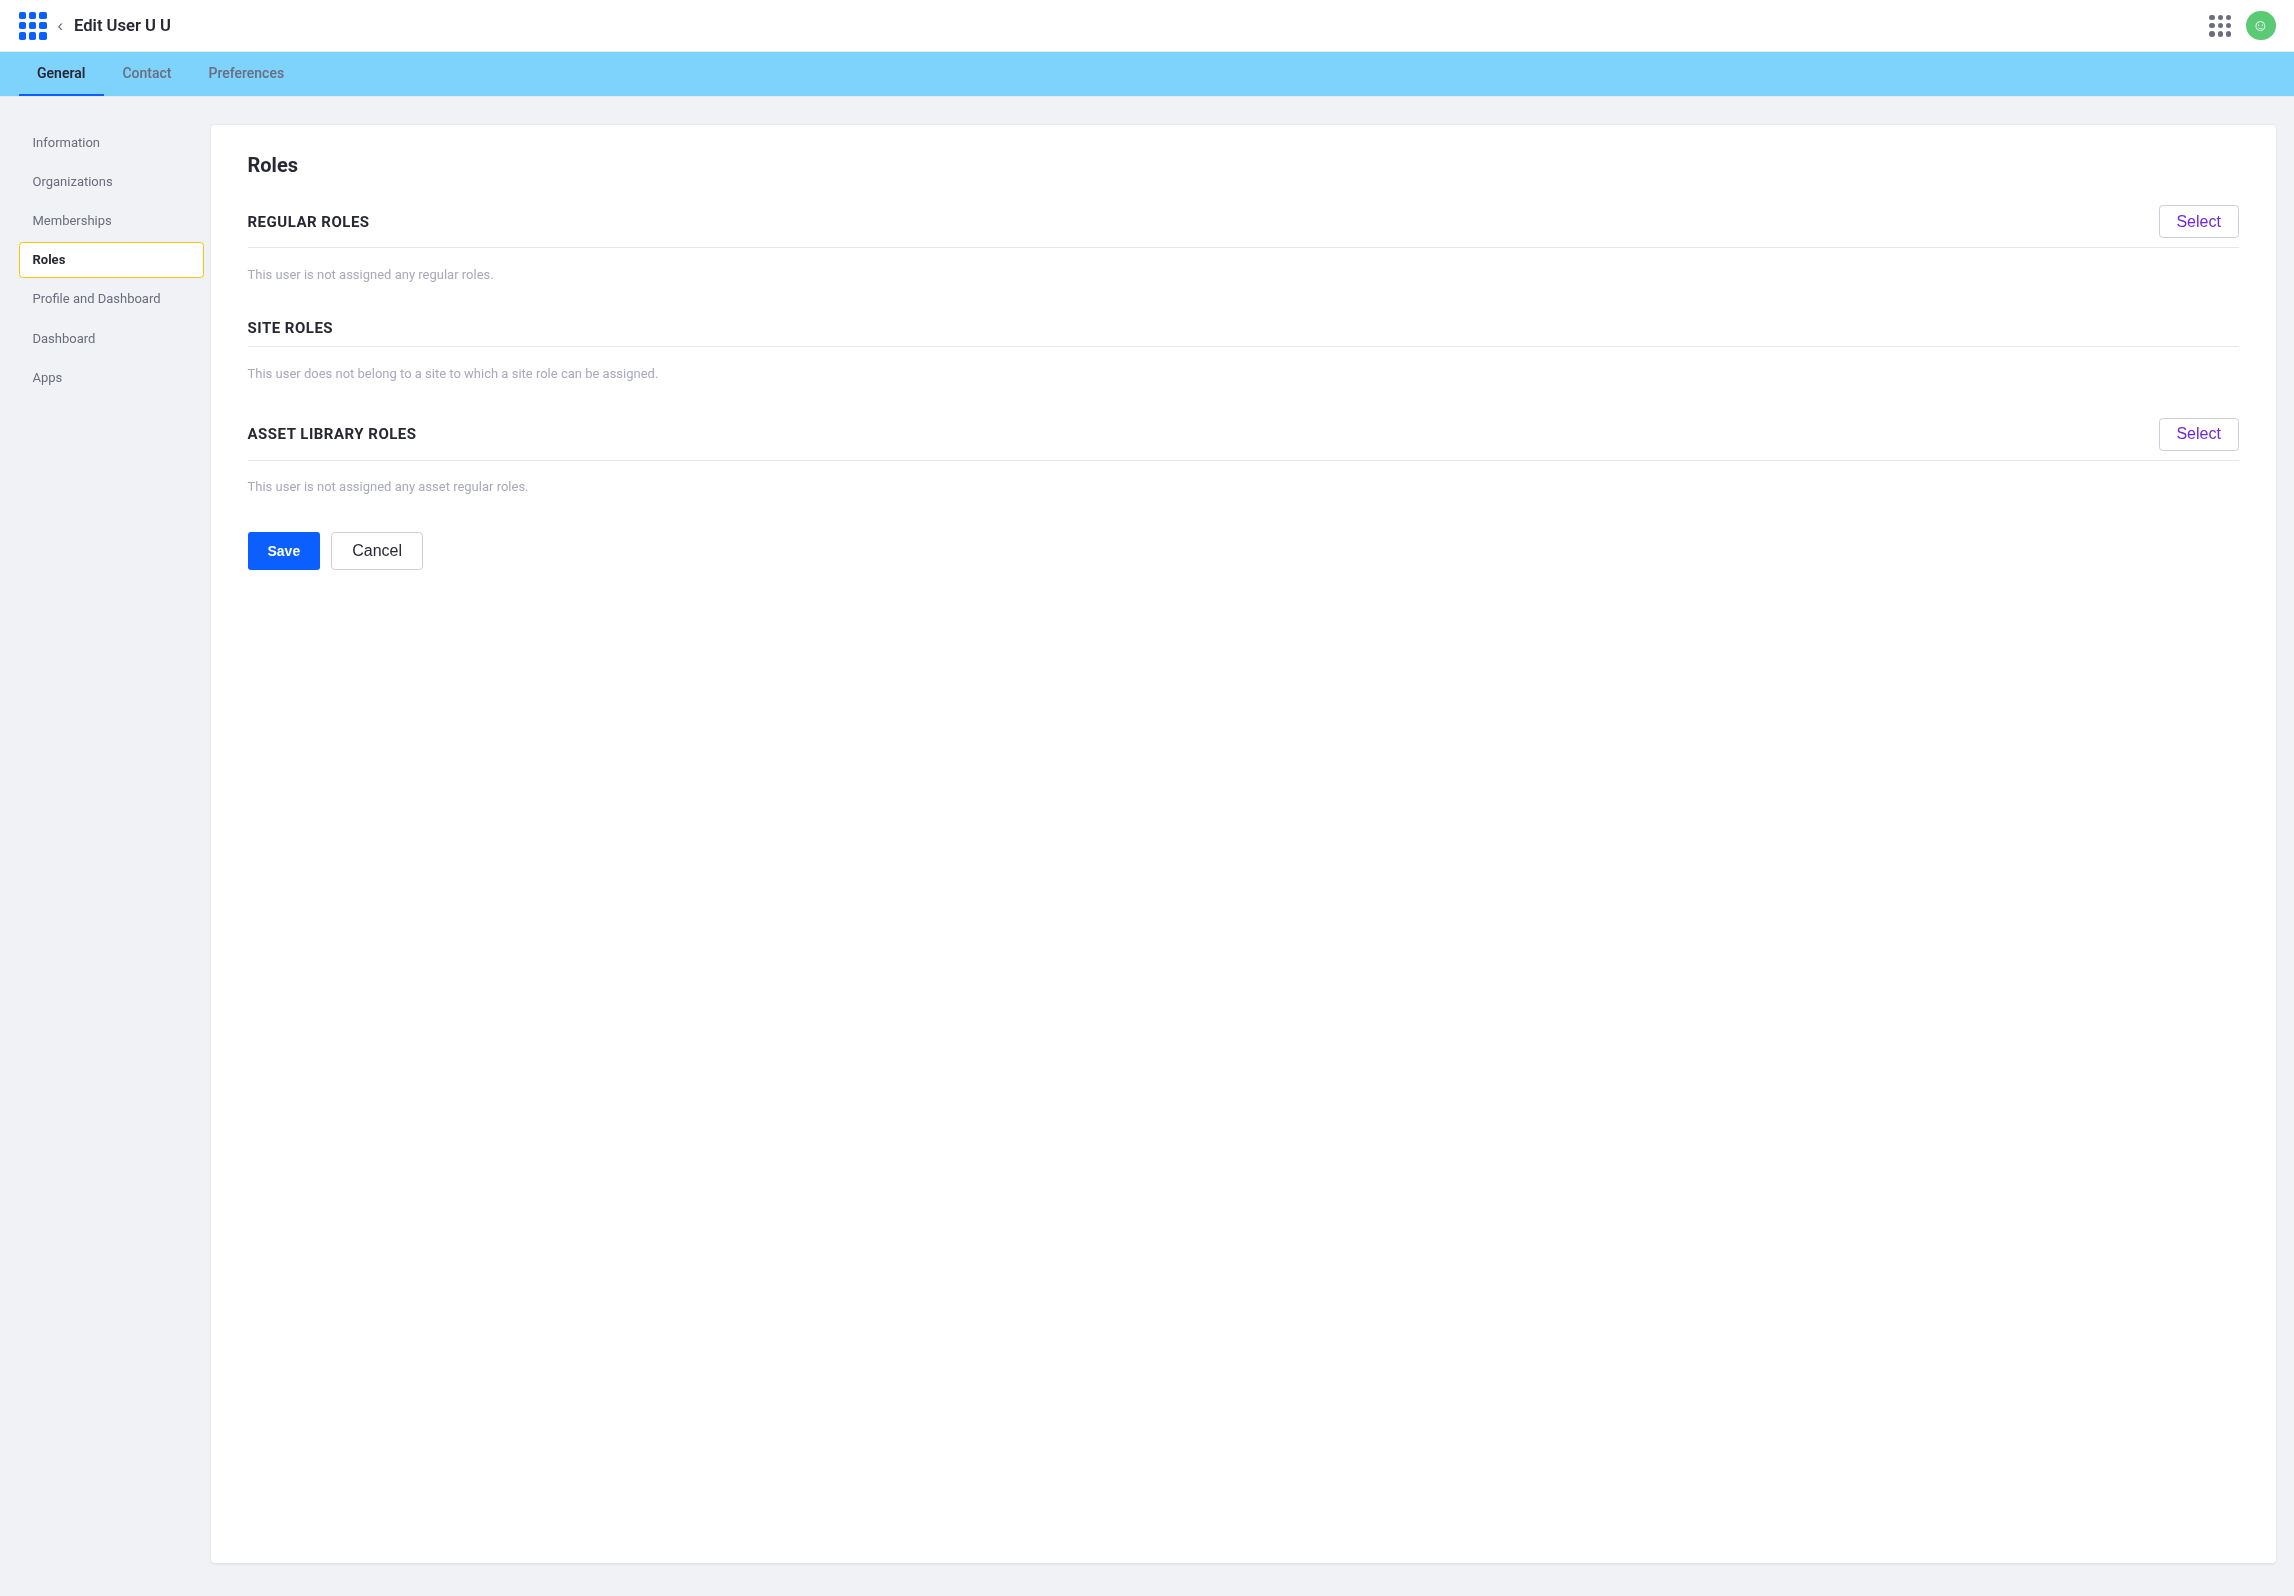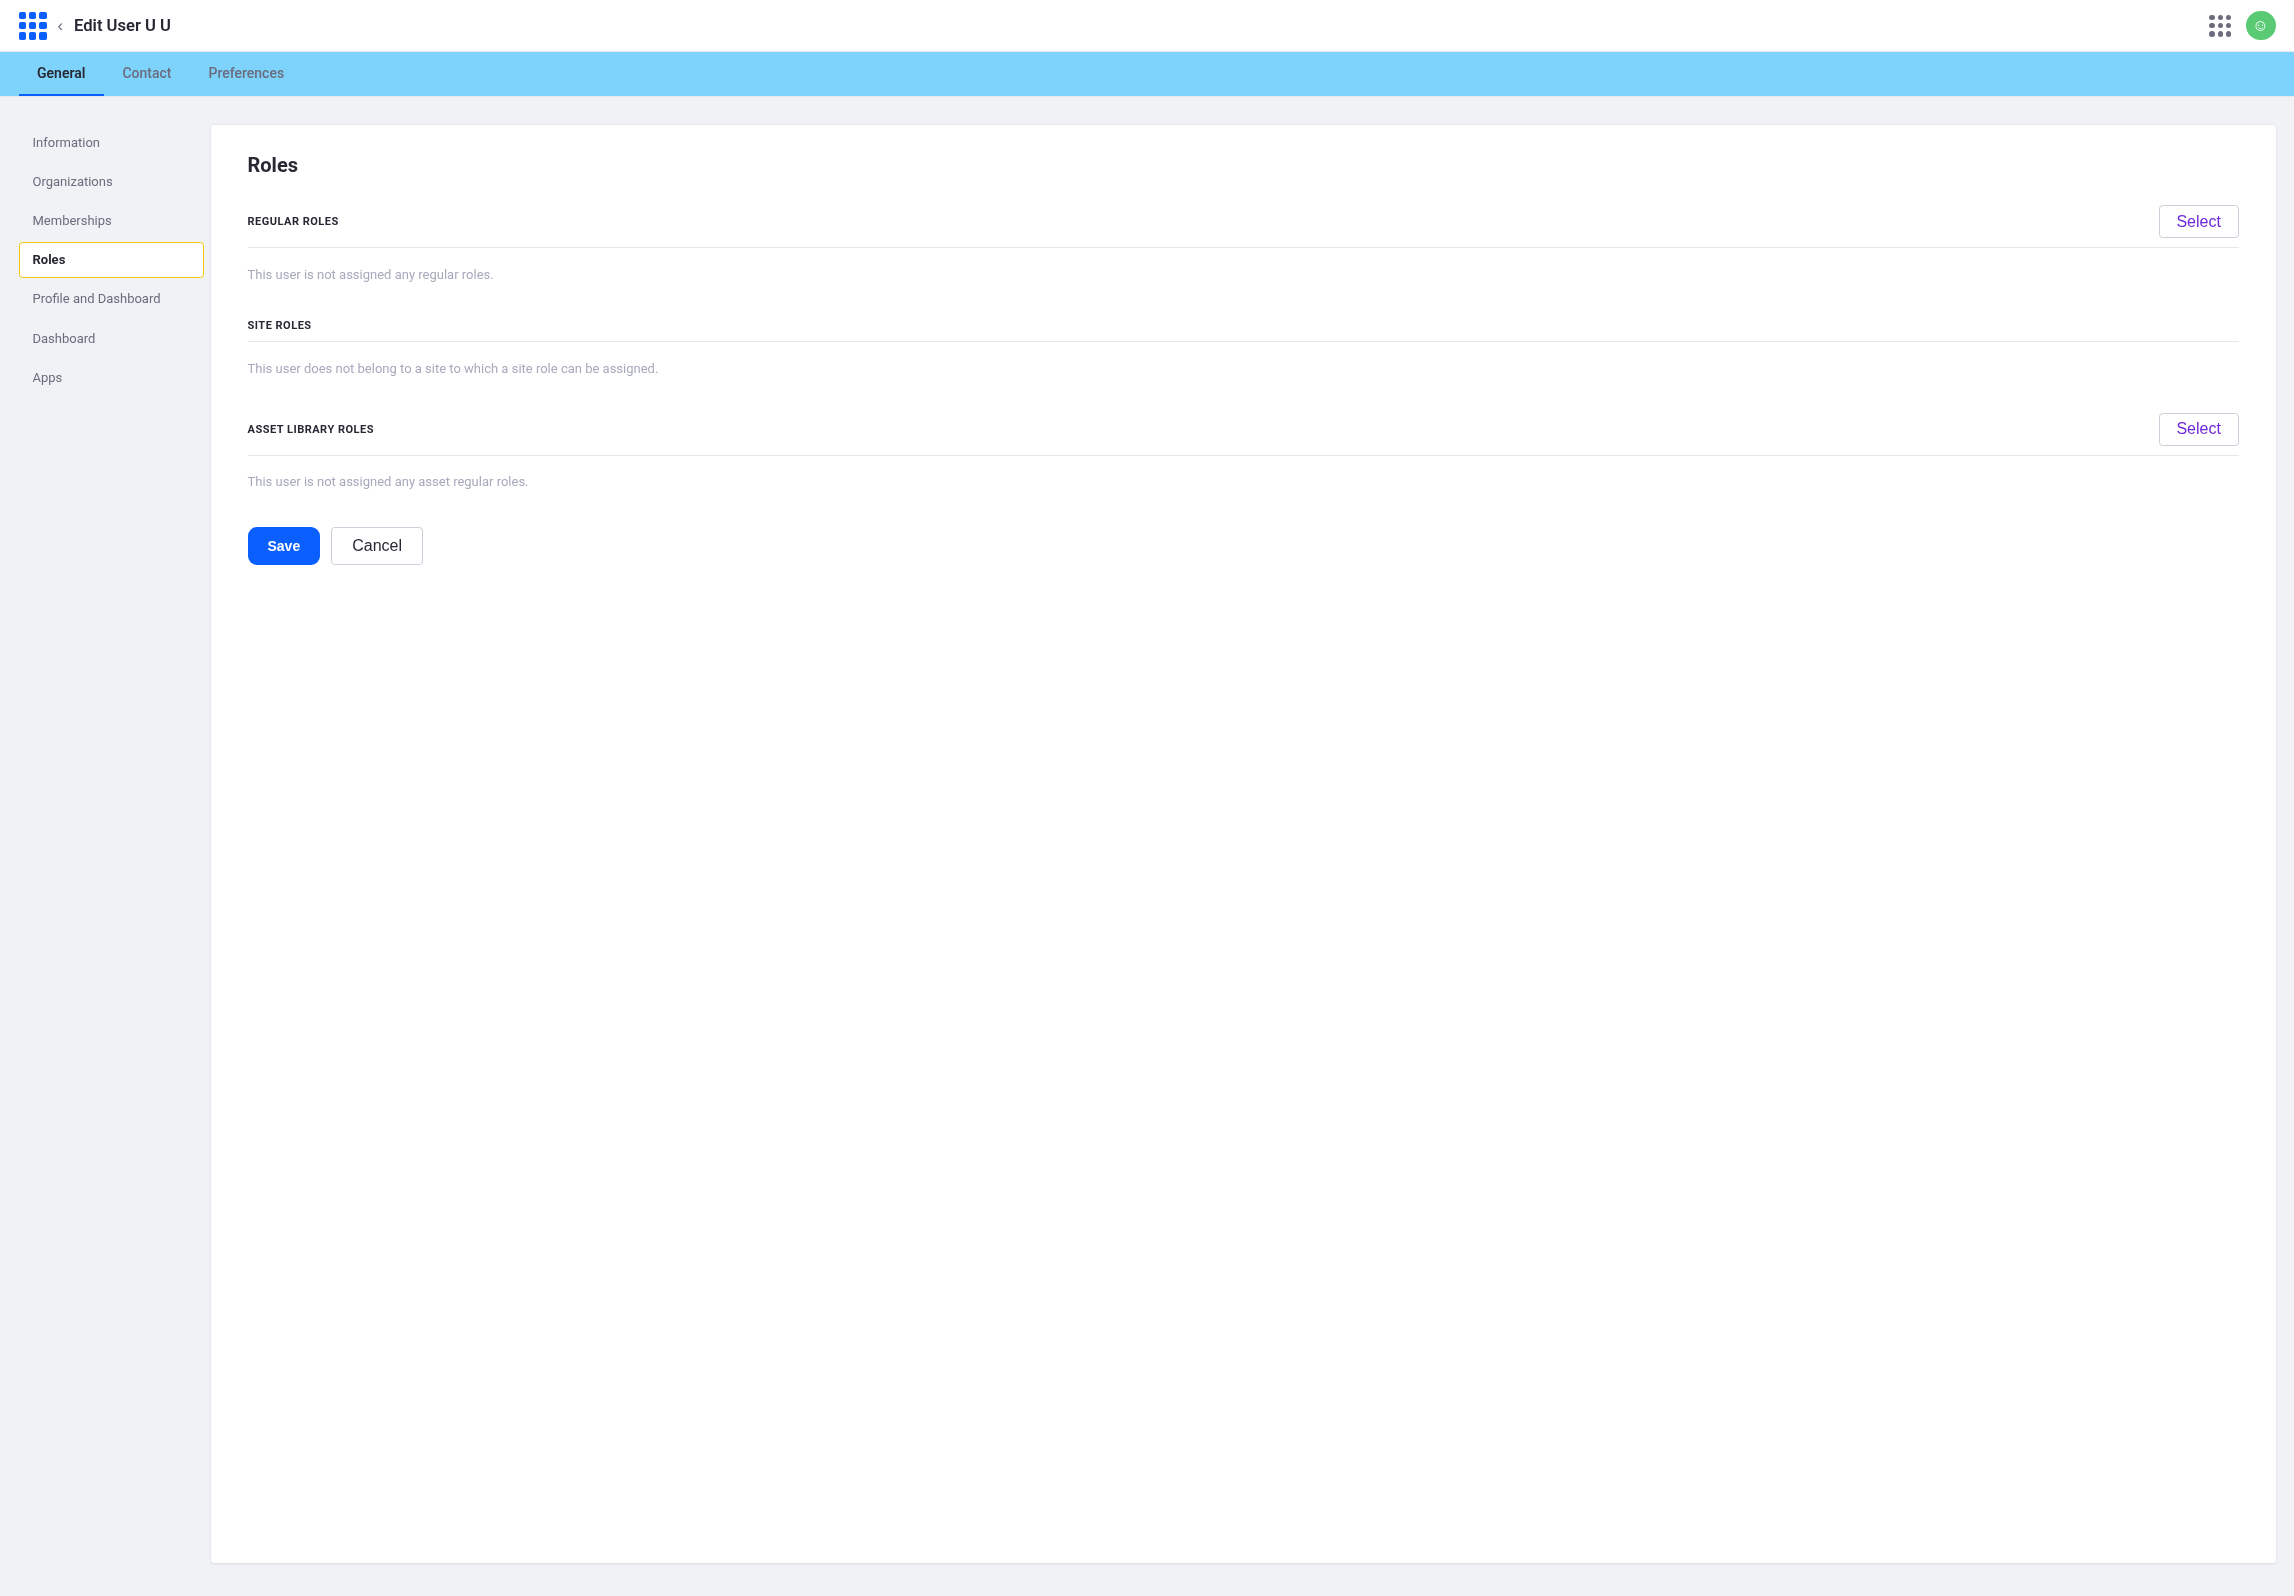--- a/index.html
+++ b/index.html
@@ -159,21 +159,21 @@
     }
     .roles-section-header {
       display: flex;
       align-items: center;
       justify-content: space-between;
       padding-bottom: 9.2px;
       border-bottom: 0.9px solid #e7e7ed;
       margin-bottom: 14.8px;
     }
     .roles-section-title {
-      font-size: 11px;
+      font-size: 15px;
       font-weight: 700;
       color: #272833;
       letter-spacing: 0.5px;
       text-transform: uppercase;
     }
     .select-btn {
       padding: 6.5px 16.6px;
       font-size: 16px;
       font-weight: 500;
       color: #6d28d9;
@@ -192,21 +192,21 @@
     .action-buttons {
       display: flex;
       gap: 11px;
       margin-top: 18.5px;
     }
     .btn-save {
       padding: 9.2px 20px;
       background: #0b5fff;
       color: #fff;
       border: none;
-      border-radius: 9px;
+      border-radius: 3px;
       font-size: 14px;
       font-weight: 600;
       cursor: pointer;
     }
     .btn-cancel {
       padding: 9.2px 20px;
       background: #fff;
       color: #272833;
       border: 0.9px solid #cdced9;
       border-radius: 3.7px;

